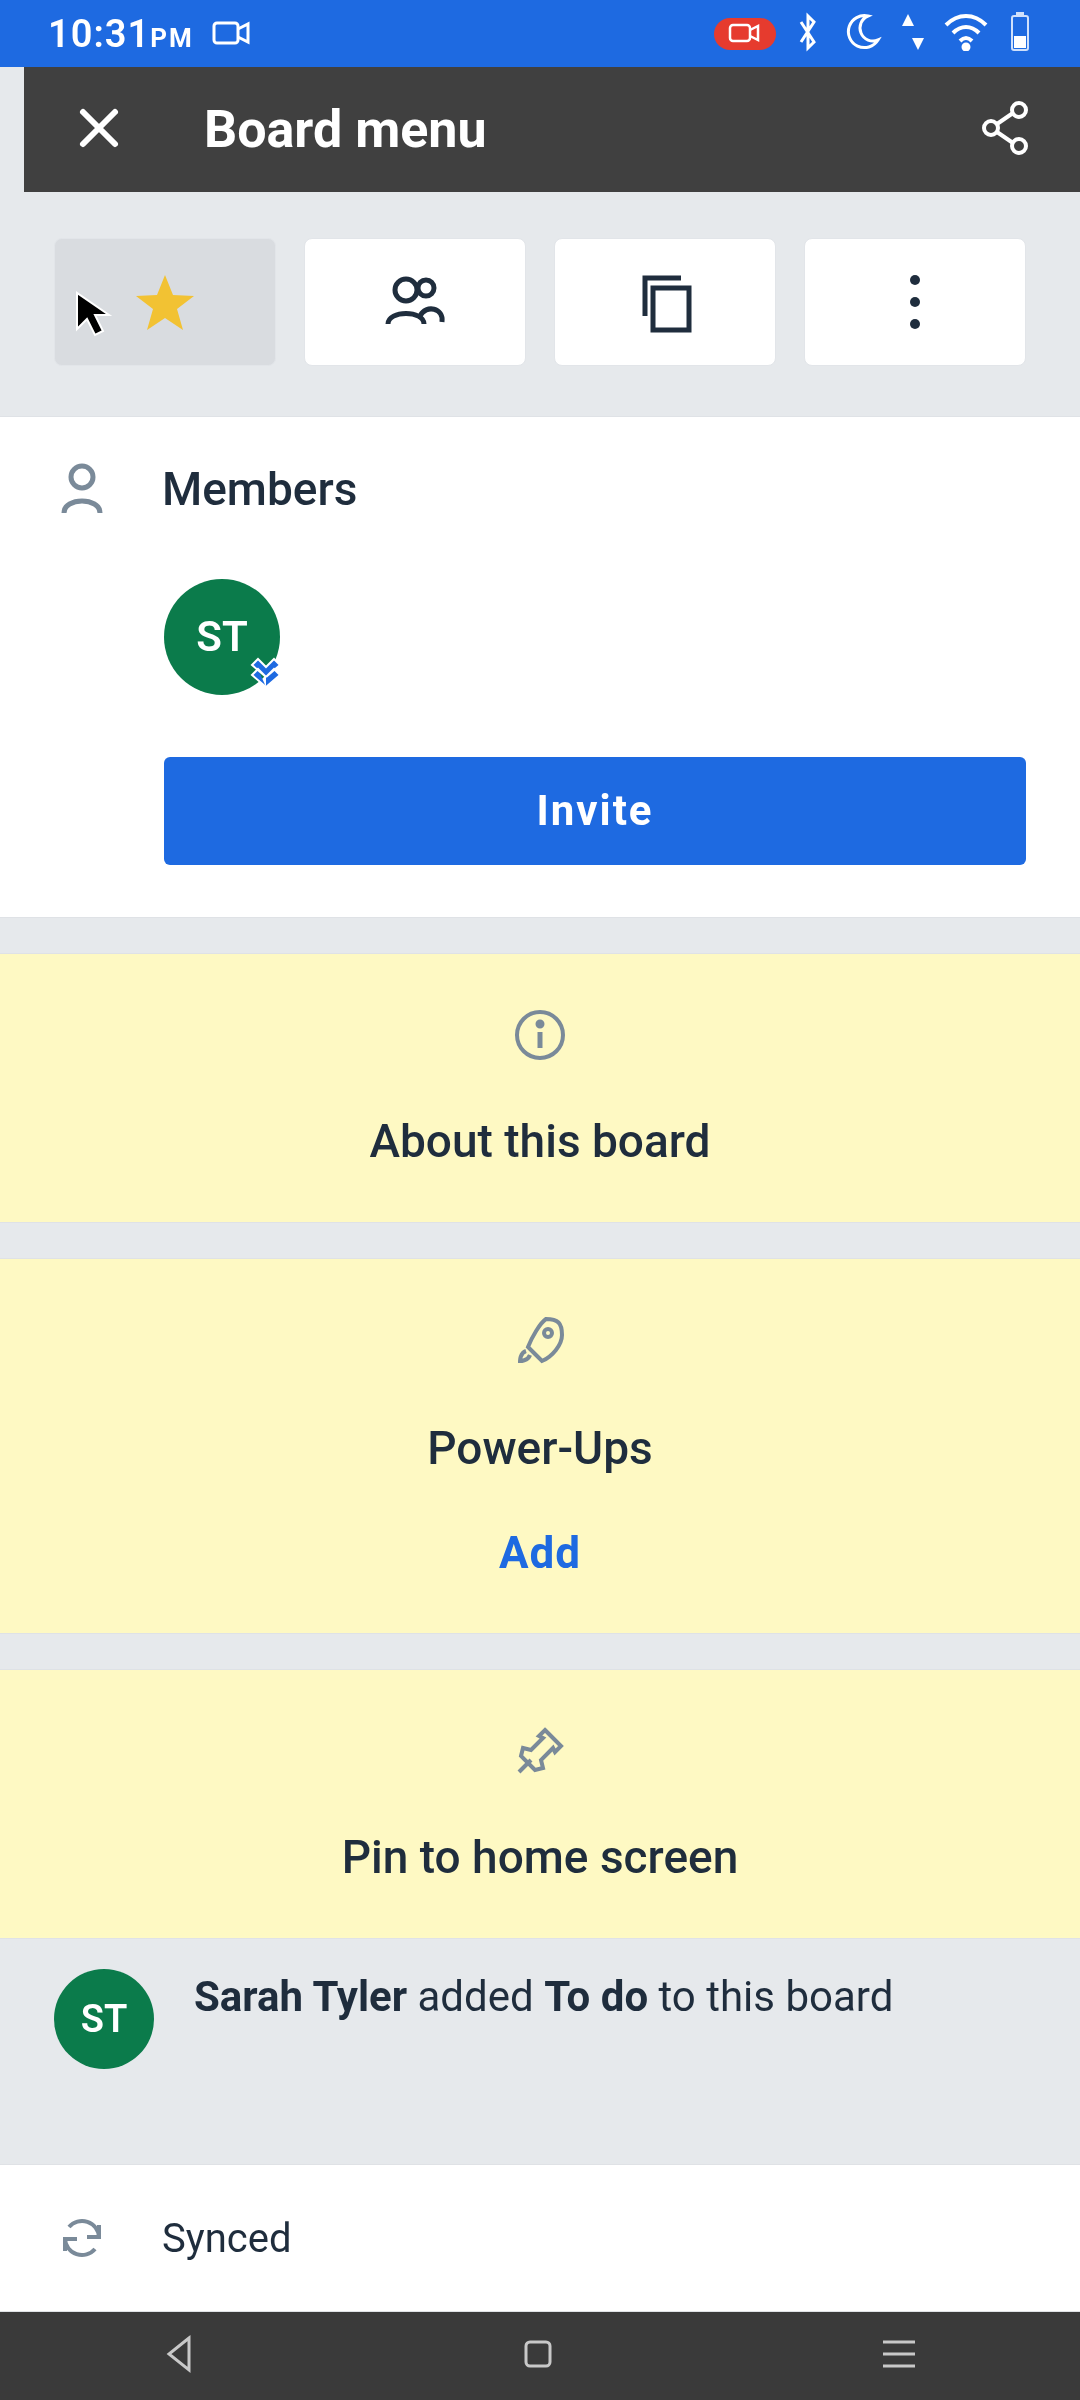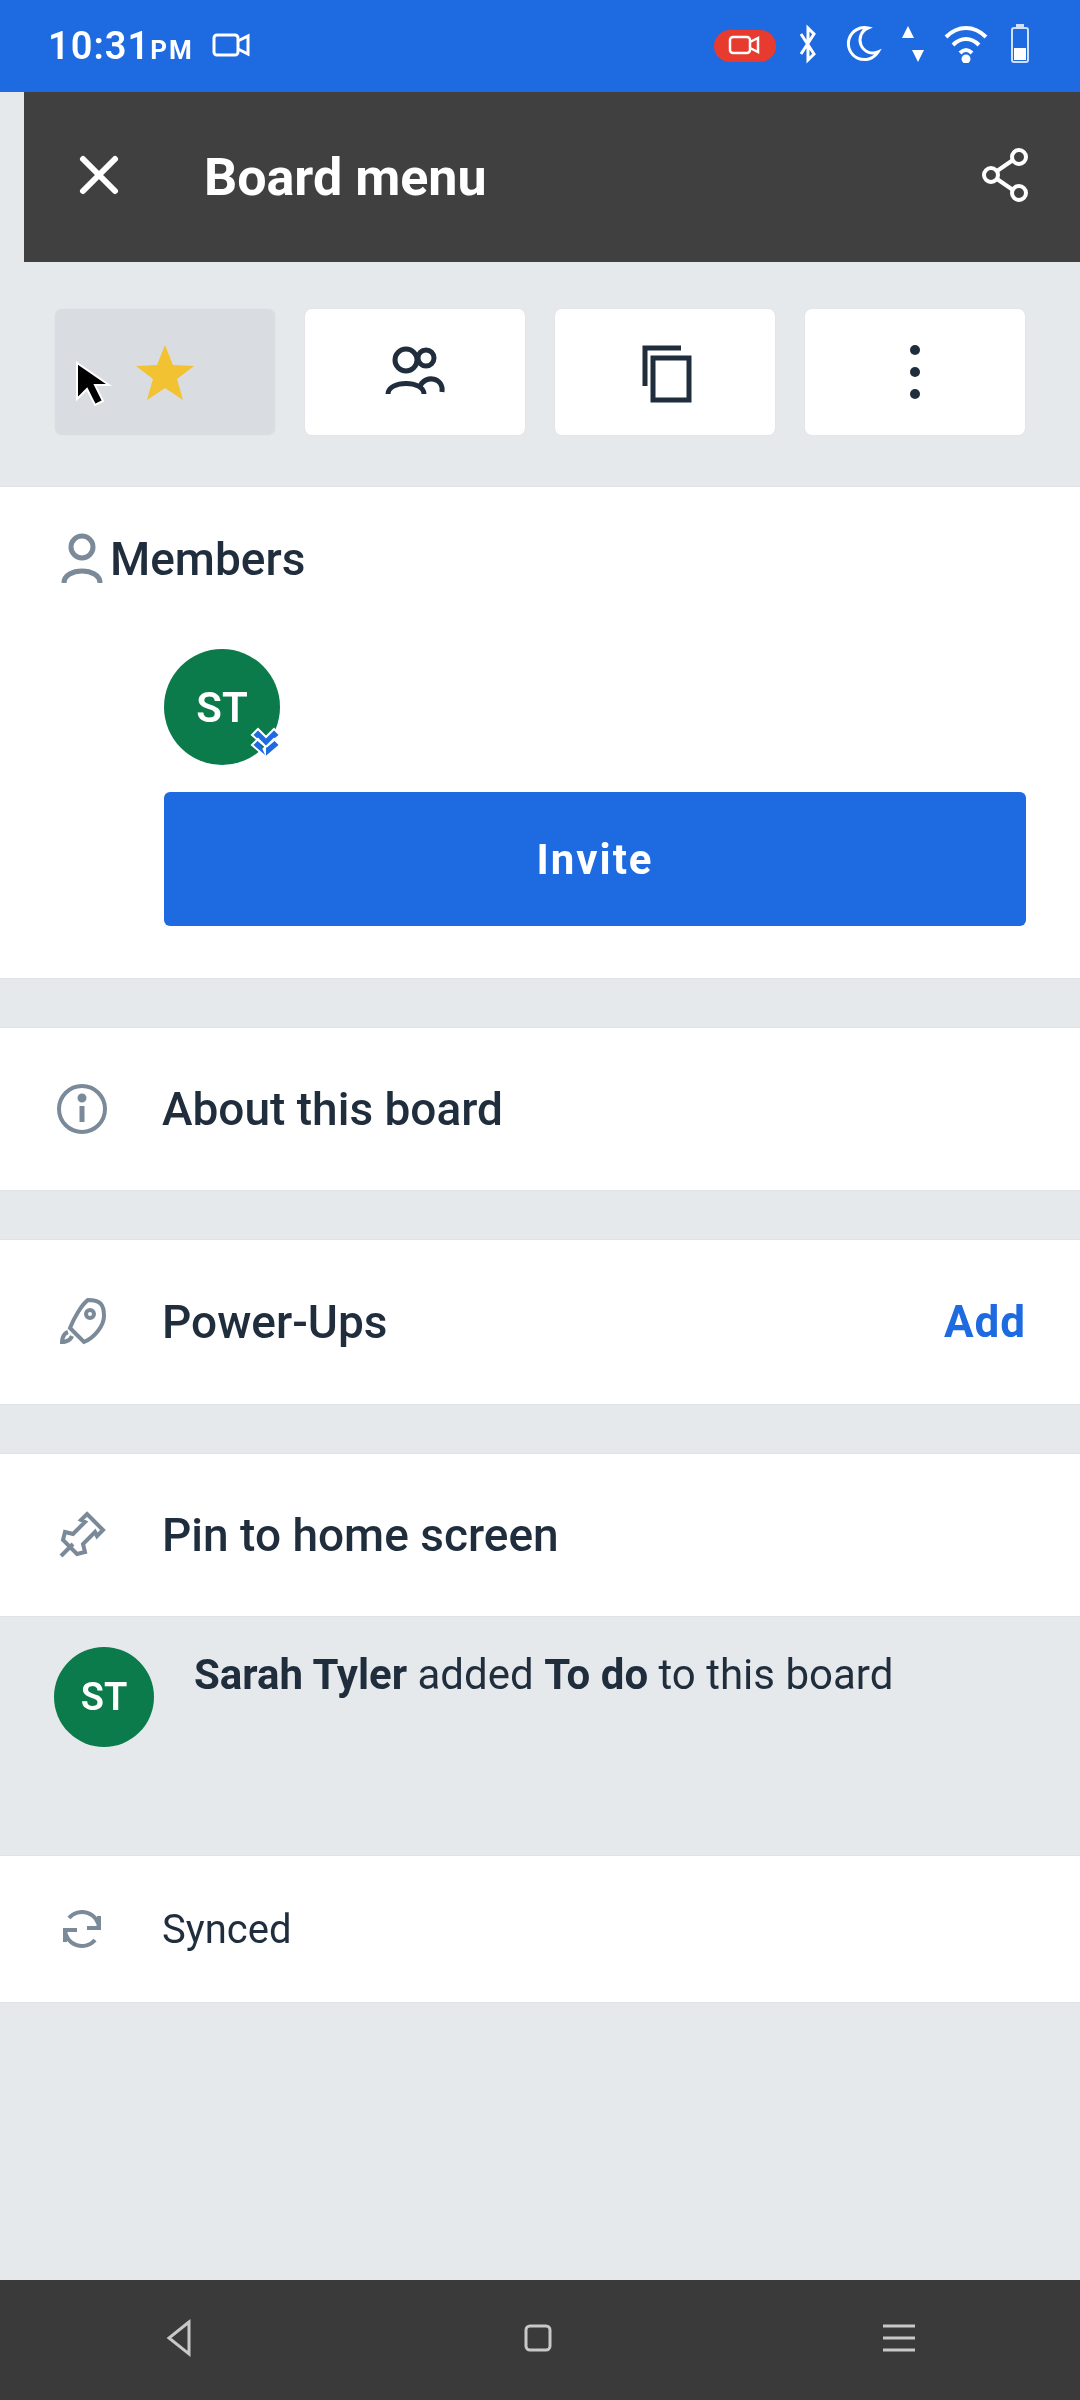--- a/index.html
+++ b/index.html
@@ -22,30 +22,30 @@
   .tabrow { background:#e6e9ec; padding:46px 54px 50px 54px; display:flex; gap:28px; }
   .tab { flex:1; height:128px; background:#fff; border-radius:8px; display:flex; align-items:center; justify-content:center; border:1px solid #e2e5e9;}
   .tab.active { background:#d9dce0; }
   .tab svg, .tab .dots { color:#1f2d3d; }
 
   
   .section { background:#fff; border-top:1px solid #dfe2e6; border-bottom:1px solid #dfe2e6; }
 
   
   .members { padding:44px 54px 52px 54px; }
-  .row-hdr { display:flex; align-items:center; }
+  .row-hdr { display:flex; align-items:center; gap:52px; }
   .row-hdr .icon { width:56px; display:flex; justify-content:center;}
   .row-hdr .label { font-size:46px; color:#1f2d3d; font-weight:500;}
   .avatar-row { display:flex; gap:24px; padding:62px 0 0 110px; }
   .avatar { width:116px; height:116px; border-radius:50%; background:#0b7b4b; color:#fff; display:flex; align-items:center; justify-content:center; font-size:42px; font-weight:600; position:relative;}
   .avatar .badge { position:absolute; right:-6px; bottom:-8px;}
-  .invite-btn { margin:27px 0 0 110px; height:134px; background:#1E6AE1; color:#fff; font-size:42px; font-weight:700; border-radius:6px; display:flex;align-items:center;justify-content:center; width:calc(100% - 110px); letter-spacing:2px;}
-
-  
-  .item { background:#ffffff; border-top:1px solid #dfe2e6; border-bottom:1px solid #dfe2e6; padding:54px 54px; display:flex; align-items:center; gap:52px;}
+  .invite-btn { margin:62px 0 0 110px; height:108px; background:#1E6AE1; color:#fff; font-size:42px; font-weight:700; border-radius:6px; display:flex;align-items:center;justify-content:center; width:calc(100% - 110px); letter-spacing:2px;}
+
+  
+  .item { background:#fef9c3; border-top:1px solid #dfe2e6; border-bottom:1px solid #dfe2e6; padding:54px 54px; display:flex; align-items:center; gap:52px;flex-direction:column;}
   .item .icon{width:56px;display:flex;justify-content:center;}
   .item .label{font-size:46px;color:#1f2d3d;flex:1;font-weight:500;}
   .item .action{font-size:44px;color:#1E6AE1;font-weight:700;letter-spacing:1px;}
 
   
   .activity-hdr{padding:70px 0 20px 0;text-align:center;color:#5a6b7b;font-size:42px;font-weight:700;}
   .activity-item{display:flex;gap:40px;padding:30px 54px 60px 54px;}
   .activity-item .avatar{width:100px;height:100px;font-size:38px;}
   .activity-text{font-size:42px;color:#1f2d3d;line-height:1.35;}
   .activity-text .bold{font-weight:700;margin-top:12px;}

